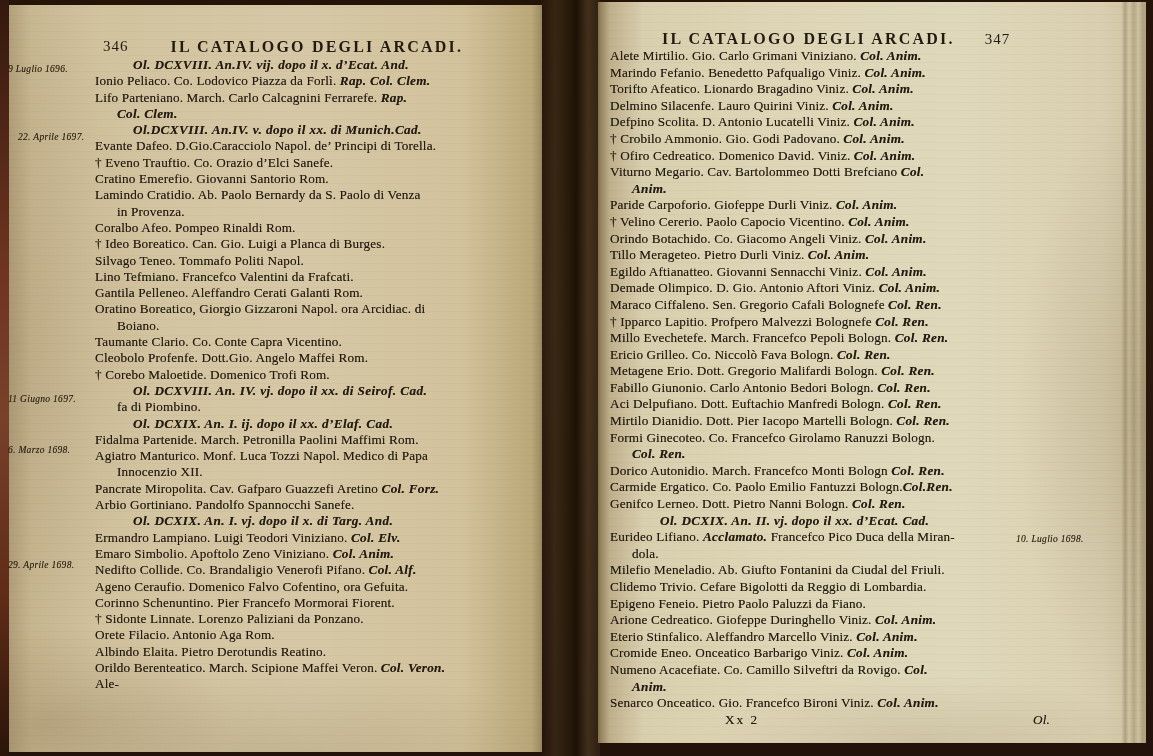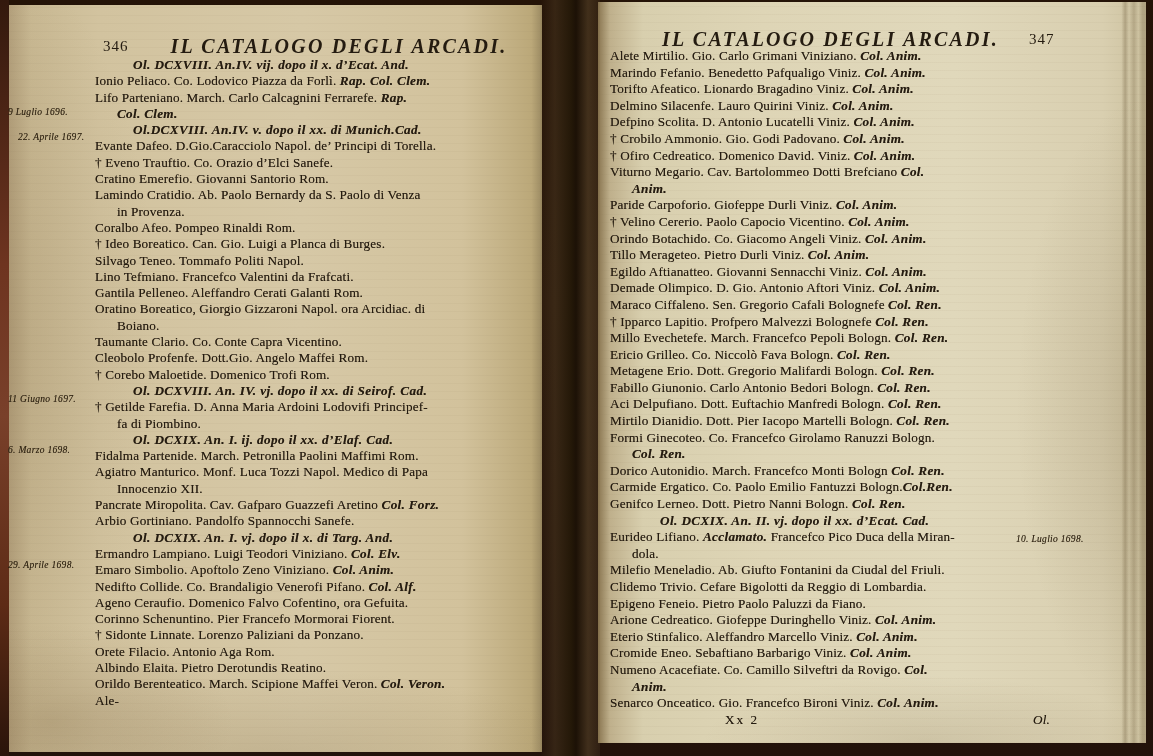--- a/index.html
+++ b/index.html
@@ -44,21 +44,21 @@
     position:absolute;left:540px;top:0;width:60px;height:756px;z-index:3;
     background:linear-gradient(90deg,rgba(90,70,40,0) 0%,rgba(70,52,30,0.55) 25%,#241808 52%,#1c1106 60%,rgba(85,66,40,0.6) 80%,rgba(120,100,65,0.15) 100%);
   }
   .textcol{position:absolute;z-index:2;color:#241b10;}
   .textcol-left{left:95px;top:36px;width:432px;}
   .textcol-right{left:610px;top:30px;width:448px;}
   .running-head{display:flex;align-items:center;white-space:nowrap;}
   .textcol-left .running-head{height:21px;}
   .textcol-right .running-head{height:18px;}
   .pagenum{font-size:15px;letter-spacing:1px;}
-  .head-title{font-style:italic;font-size:20px;letter-spacing:2.2px;font-weight:bold;}
+  .head-title{font-size:16px;letter-spacing:2.2px;font-weight:bold;}
   .textcol-left .pagenum{margin-left:8px;}
   .textcol-left .head-title{margin-left:42px;}
   .textcol-right .head-title{margin-left:52px;}
   .textcol-right .pagenum{margin-left:30px;}
   .line{height:16.3px;font-size:13.2px;letter-spacing:0.15px;white-space:nowrap;
         text-shadow:0 0 0.5px rgba(40,28,14,0.55);}
   .textcol-right .line{height:16.6px;}
   .line.c{padding-left:22px;}
   .line.oly{padding-left:38px;font-style:italic;font-weight:bold;letter-spacing:0.4px;}
   .textcol-right .line.oly{padding-left:50px;}
@@ -104,21 +104,20 @@
       <div class="line e"><span>† Ideo Boreatico. Can. Gio. Luigi a Planca di Burges.</span></div>
       <div class="line e"><span>Silvago Teneo. Tommafo Politi Napol.</span></div>
       <div class="line e"><span>Lino Tefmiano. Francefco Valentini da Frafcati.</span></div>
       <div class="line e"><span>Gantila Pelleneo. Aleffandro Cerati Galanti Rom.</span></div>
       <div class="line e"><span>Oratino Boreatico, Giorgio Gizzaroni Napol. ora Arcidiac. di</span></div>
       <div class="line c"><span>Boiano.</span></div>
       <div class="line e"><span>Taumante Clario. Co. Conte Capra Vicentino.</span></div>
       <div class="line e"><span>Cleobolo Profenfe. Dott.Gio. Angelo Maffei Rom.</span></div>
       <div class="line e"><span>† Corebo Maloetide. Domenico Trofi Rom.</span></div>
       <div class="line oly"><span>Ol. DCXVIII. An. IV. vj. dopo il xx. di Seirof. Cad.</span></div>
-      <div class="line e"><span>† Getilde Farefia. D. Anna Maria Ardoini Lodovifi Principef-</span></div>
       <div class="line c"><span>fa di Piombino.</span></div>
       <div class="line oly"><span>Ol. DCXIX. An. I. ij. dopo il xx. d’Elaf. Cad.</span></div>
       <div class="line e"><span>Fidalma Partenide. March. Petronilla Paolini Maffimi Rom.</span></div>
       <div class="line e"><span>Agiatro Manturico. Monf. Luca Tozzi Napol. Medico di Papa</span></div>
       <div class="line c"><span>Innocenzio XII.</span></div>
       <div class="line e"><span>Pancrate Miropolita. Cav. Gafparo Guazzefi Aretino </span><span class="it">Col. Forz.</span></div>
       <div class="line e"><span>Arbio Gortiniano. Pandolfo Spannocchi Sanefe.</span></div>
       <div class="line oly"><span>Ol. DCXIX. An. I. vj. dopo il x. di Targ. And.</span></div>
       <div class="line e"><span>Ermandro Lampiano. Luigi Teodori Viniziano. </span><span class="it">Col. Elv.</span></div>
       <div class="line e"><span>Emaro Simbolio. Apoftolo Zeno Viniziano. </span><span class="it">Col. Anim.</span></div>
@@ -168,33 +167,33 @@
       <div class="line e"><span>Carmide Ergatico. Co. Paolo Emilio Fantuzzi Bologn.</span><span class="it">Col.Ren.</span></div>
       <div class="line e"><span>Genifco Lerneo. Dott. Pietro Nanni Bologn. </span><span class="it">Col. Ren.</span></div>
       <div class="line oly"><span>Ol. DCXIX. An. II. vj. dopo il xx. d’Ecat. Cad.</span></div>
       <div class="line e"><span>Eurideo Lifiano. </span><span class="it">Acclamato.</span><span> Francefco Pico Duca della Miran-</span></div>
       <div class="line c"><span>dola.</span></div>
       <div class="line e"><span>Milefio Meneladio. Ab. Giufto Fontanini da Ciudal del Friuli.</span></div>
       <div class="line e"><span>Clidemo Trivio. Cefare Bigolotti da Reggio di Lombardia.</span></div>
       <div class="line e"><span>Epigeno Feneio. Pietro Paolo Paluzzi da Fiano.</span></div>
       <div class="line e"><span>Arione Cedreatico. Giofeppe Duringhello Viniz. </span><span class="it">Col. Anim.</span></div>
       <div class="line e"><span>Eterio Stinfalico. Aleffandro Marcello Viniz. </span><span class="it">Col. Anim.</span></div>
-      <div class="line e"><span>Cromide Eneo. Sebaftiano Barbarigo Viniz. </span><span class="it">Col. Anim.</span></div>
+      <div class="line e"><span>Cromide Eneo. Onceatico Barbarigo Viniz. </span><span class="it">Col. Anim.</span></div>
       <div class="line e"><span>Numeno Acacefiate. Co. Camillo Silveftri da Rovigo. </span><span class="it">Col.</span></div>
       <div class="line c"><span class="it">Anim.</span></div>
       <div class="line e"><span>Senarco Onceatico. Gio. Francefco Bironi Viniz. </span><span class="it">Col. Anim.</span></div>
       <div class="line sig">
         <span class="s0">Xx 2</span>
         <span class="s1">Ol.</span>
       </div>
     </div>
 </div>
 
 <div class="notes-layer notes-left">
-    <div class="margin-note" style="top: 64px; margin-top: 43px;">9 Luglio 1696.</div>
+    <div class="margin-note" style="top: 64px;">9 Luglio 1696.</div>
     <div class="margin-note" style="top: 132px; margin-left: 10px;">22. Aprile 1697.</div>
     <div class="margin-note" style="top: 394px;">11 Giugno 1697.</div>
     <div class="margin-note" style="top: 445px;">6. Marzo 1698.</div>
     <div class="margin-note" style="top: 560px;">29. Aprile 1698.</div>
   </div>
 <div class="notes-layer notes-right">
     <div class="margin-note" style="top: 534px;">10. Luglio 1698.</div>
   </div>
 
 </body></html>

